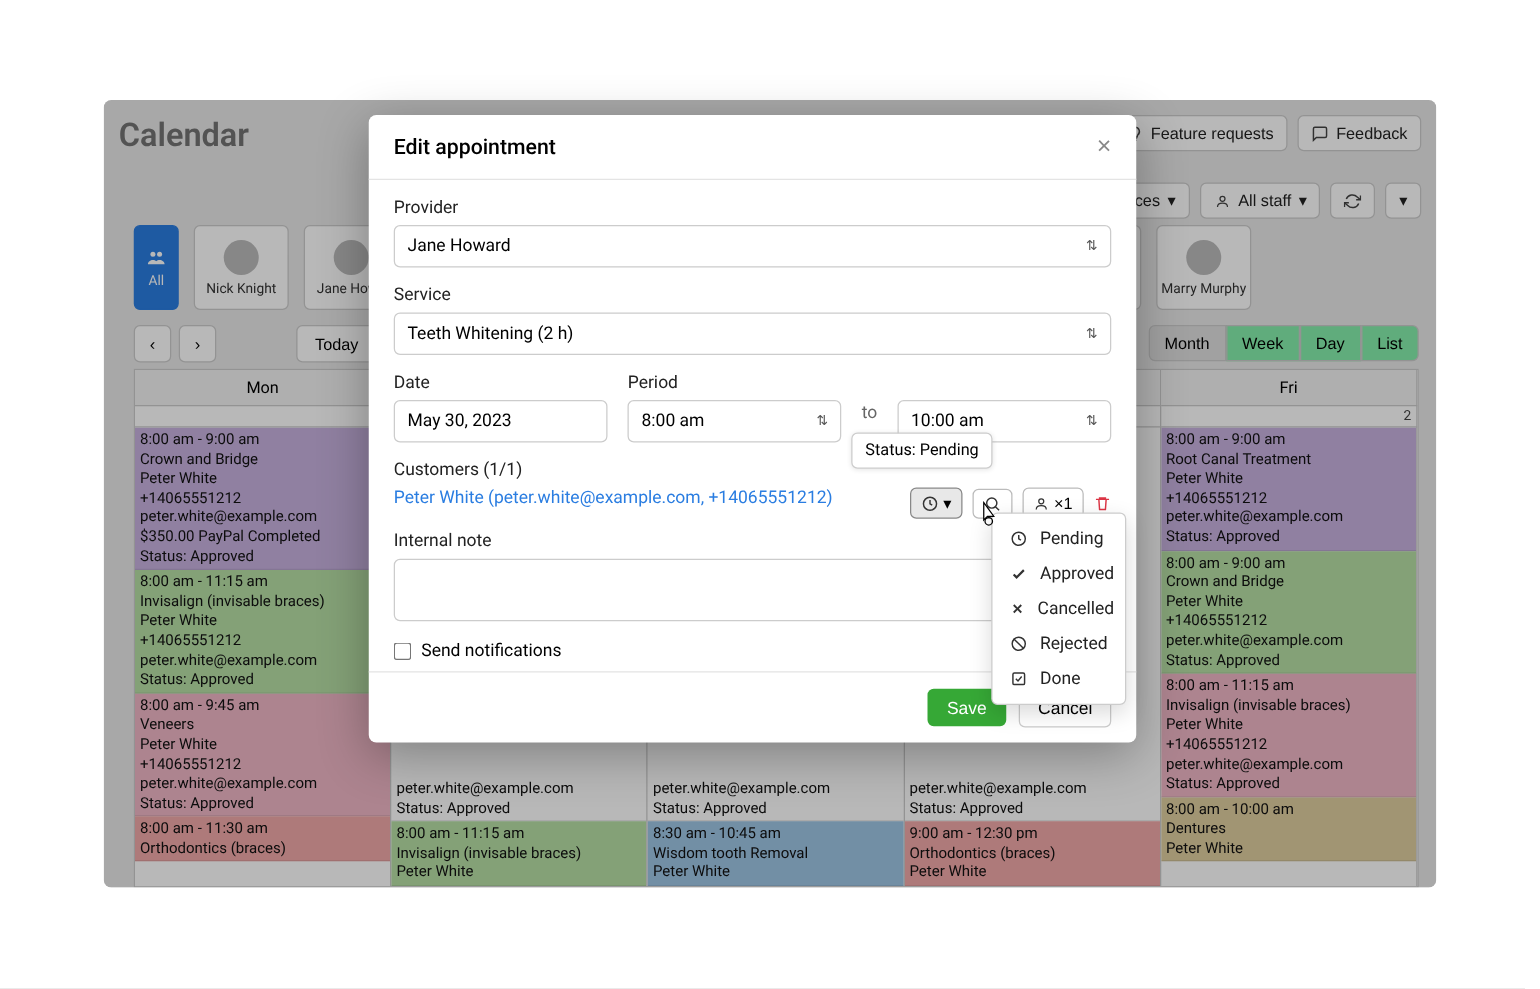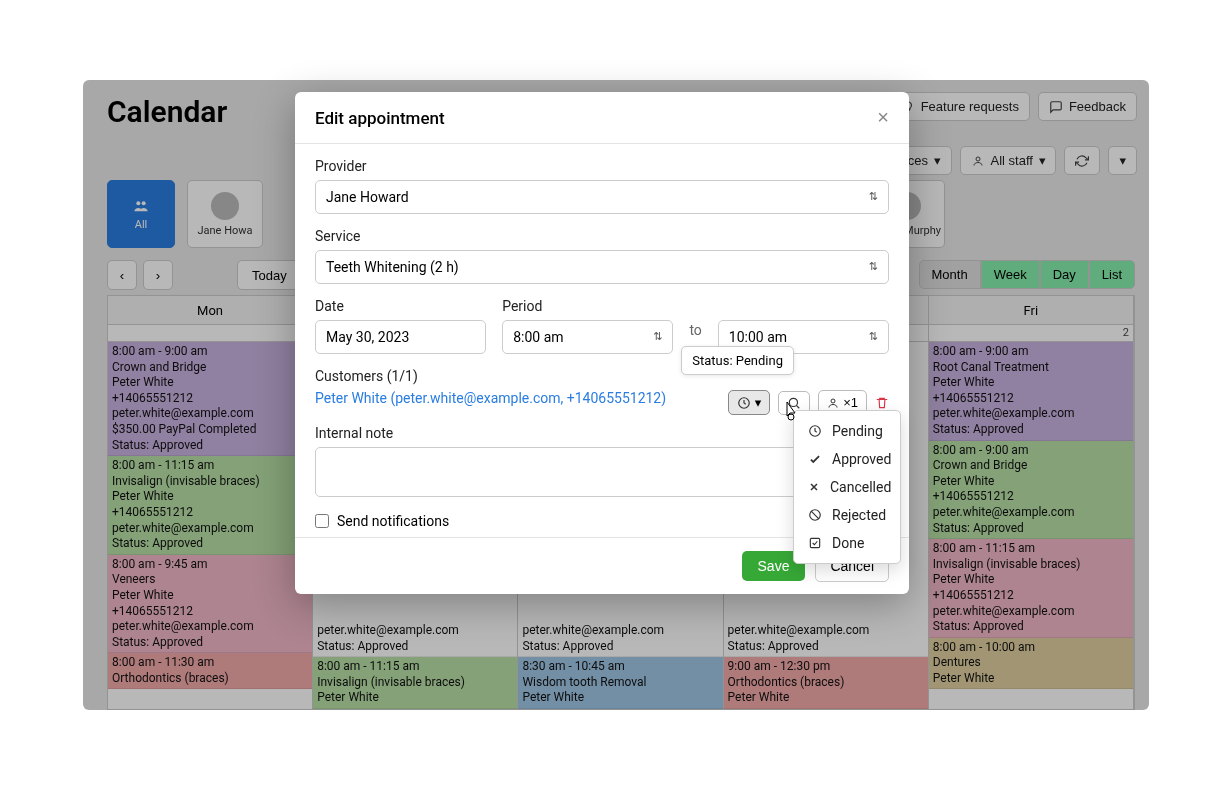--- a/index.html
+++ b/index.html
@@ -2,32 +2,32 @@
 <html><head>
 <meta charset="utf-8">
 <style>
   * { box-sizing: border-box; margin: 0; padding: 0; }
   body { font-family: -apple-system, BlinkMacSystemFont, "Segoe UI", Roboto, sans-serif; background: #fff; width: 1232px; height: 791px; overflow: hidden; position: relative; }
 
   .app-shell { position: absolute; left: 83px; top: 80px; width: 1066px; height: 630px; background: #e9e9e9; overflow: hidden; border-radius: 6px; }
   .app-inner { position: relative; width: 100%; height: 100%; }
 
   
-  .page-title { position: absolute; left: 24px; top: 14px; font-size: 30px; font-weight: 600; color: #000000; }
+  .page-title { position: absolute; left: 12px; top: 14px; font-size: 26px; font-weight: 600; color: #737373; }
   .hdr-right { position: absolute; right: 12px; top: 12px; display: flex; gap: 8px; }
   .btn { background: #ffffff; border: 1px solid #ccc; border-radius: 5px; padding: 6px 10px; font-size: 13px; display: inline-flex; align-items: center; gap: 6px; color: #222; }
   .btn .ic { width: 14px; height: 14px; display: inline-flex; align-items: center; justify-content: center; }
 
   
   .toolbar-right { position: absolute; right: 12px; top: 66px; display: flex; gap: 8px; }
 
   
   .staff-row { position: absolute; left: 24px; top: 100px; display: flex; gap: 12px; }
   .staff-chip { background: #fff; border: 1px solid #ccc; border-radius: 5px; width: 76px; height: 68px; display: flex; flex-direction: column; align-items: center; justify-content: center; gap: 4px; font-size: 11px; color: #333; }
-  .staff-chip.blue { background: #2a7de1; color: #fff; border-color: #2a7de1; width: 68px; }
+  .staff-chip.blue { background: #2a7de1; color: #fff; border-color: #2a7de1; width: 36px; }
   .staff-chip .av { width: 28px; height: 28px; border-radius: 50%; background: #bbb; }
   .staff-chip.blue .avg { color:#fff; font-size:18px; }
   .av1{background:#5db0a6}.av2{background:#e28b6b}.av3{background:#bda0d8}
 
   
   .navbtns { position: absolute; left: 24px; top: 180px; display: flex; gap: 6px; }
   .navbtns .b { border:1px solid #ccc; background:#fff; border-radius:5px; width:30px; height:30px; display:inline-flex; align-items:center; justify-content:center; }
   .navbtns .today { width:auto; padding:0 14px; font-size:13px; margin-left:58px; }
 
   .viewbtns { position: absolute; right: 14px; top: 180px; display: flex; }
@@ -144,20 +144,24 @@
       <div class="staff-chip blue">
         <span class="avg">
             <svg width="20" height="16" viewBox="0 0 24 24" fill="#fff">
               <circle cx="8" cy="8" r="3"></circle>
               <circle cx="16" cy="8" r="3"></circle>
               <path d="M2 20c0-3 3-5 6-5s6 2 6 5zm8 0c0-3 3-5 6-5s6 2 6 5z"></path>
             </svg>
           </span>
         <span>All</span>
       </div>
+      <div class="staff-chip">
+          <div class="av av1"></div>
+          <span>Nick Knight</span>
+        </div>
       <div class="staff-chip">
           <div class="av av2"></div>
           <span>Jane Howa</span>
         </div>
       <div style="width:550px"></div>
       <div class="staff-chip" style="width:20px">
           <span>n</span>
         </div>
       <div class="staff-chip">
           <div class="av av3"></div>

